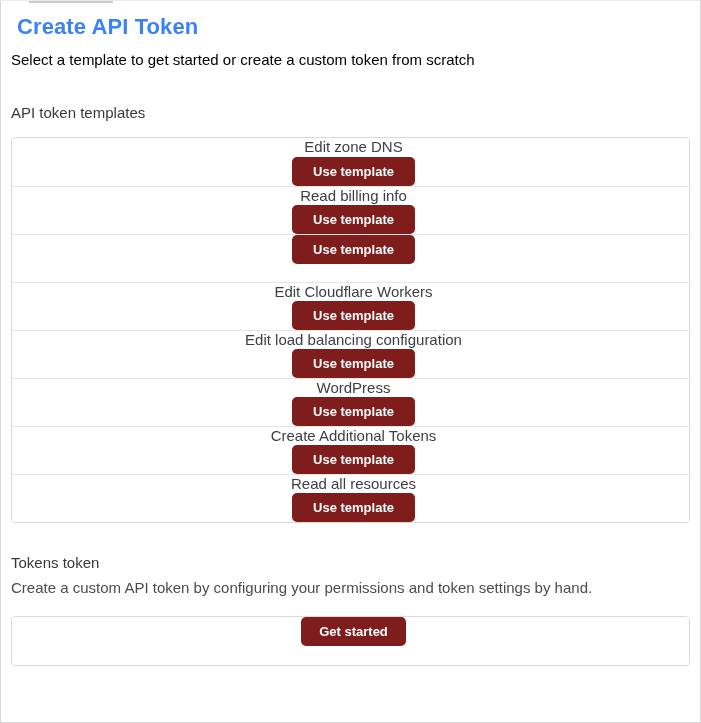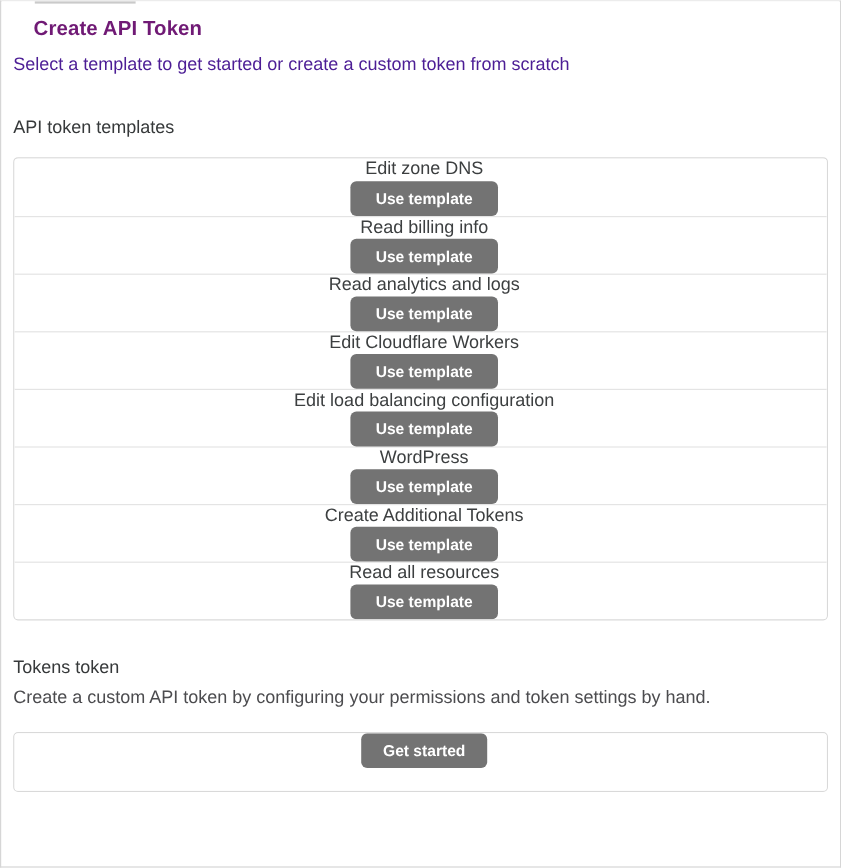--- a/index.html
+++ b/index.html
@@ -17,30 +17,30 @@
   }
   .top-artifact {
     position: absolute;
     top: 0; left: 28px;
     width: 84px; height: 2px;
     background: #b3b3b3;
     opacity: .7;
   }
   .content { padding: 0 10px; }
   .page-title {
-    margin: 13px 0 0 17px;
-    font-size: 17px;
+    margin: 13px 0 0 6px;
+    font-size: 22px;
     font-weight: bold;
-    color: #701a75;
+    color: #3b82f6;
     letter-spacing: .1px;
   }
   .page-subtitle {
     margin: 11px 0 0 0;
     font-size: 15px;
-    color: #4c1d95;
+    color: #000000;
   }
   .section-heading {
     margin: 36px 0 0 0;
     font-size: 15px;
     font-weight: normal;
     color: #36393a;
   }
   .section-heading.custom { margin-top: 31px; }
   .section-desc {
     margin: 8px 0 0 0;
@@ -64,21 +64,21 @@
     border-top: 1px solid #e4e4e4;
     background: #ffffff;
     flex-direction: column;
   }
   .row:first-child { border-top: none; }
   .row-label {
     font-size: 15px;
     color: #3c3f40;
   }
   .btn {
-    background: #737373;
+    background: #7f1d1d;
     color: #ffffff;
     font-family: "Liberation Sans", sans-serif;
     font-size: 13px;
     font-weight: bold;
     border: none;
     border-radius: 5px;
     height: 29px;
     padding: 0 21px;
     line-height: 29px;
     cursor: pointer;
@@ -101,21 +101,20 @@
   <div class="token-table">
     <div class="row">
       <span class="row-label">Edit zone DNS</span>
       <button class="btn">Use template</button>
     </div>
     <div class="row">
       <span class="row-label">Read billing info</span>
       <button class="btn">Use template</button>
     </div>
     <div class="row">
-      <span class="row-label">Read analytics and logs</span>
       <button class="btn">Use template</button>
     </div>
     <div class="row">
       <span class="row-label">Edit Cloudflare Workers</span>
       <button class="btn">Use template</button>
     </div>
     <div class="row">
       <span class="row-label">Edit load balancing configuration</span>
       <button class="btn">Use template</button>
     </div>

